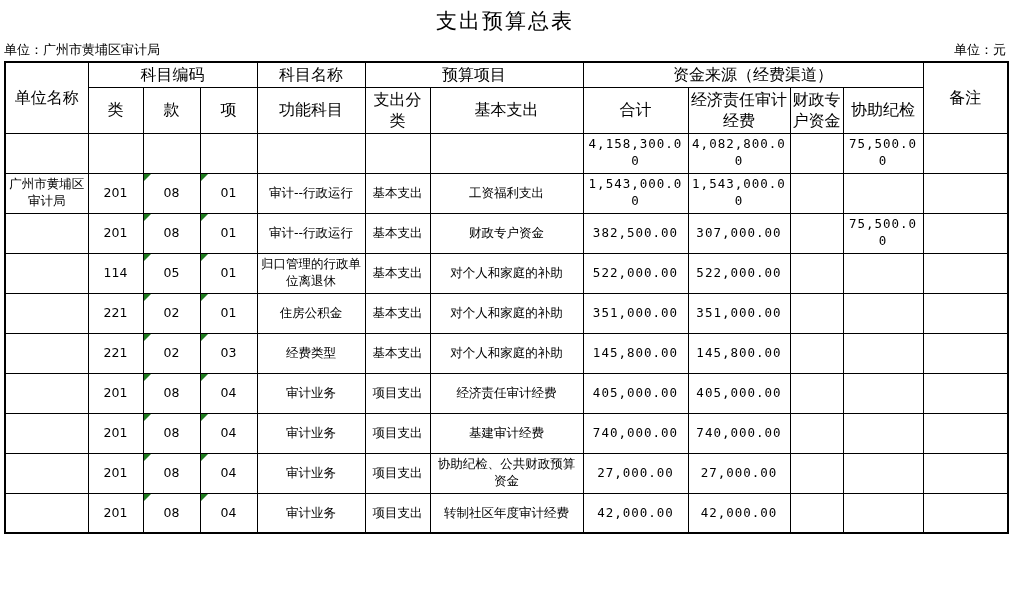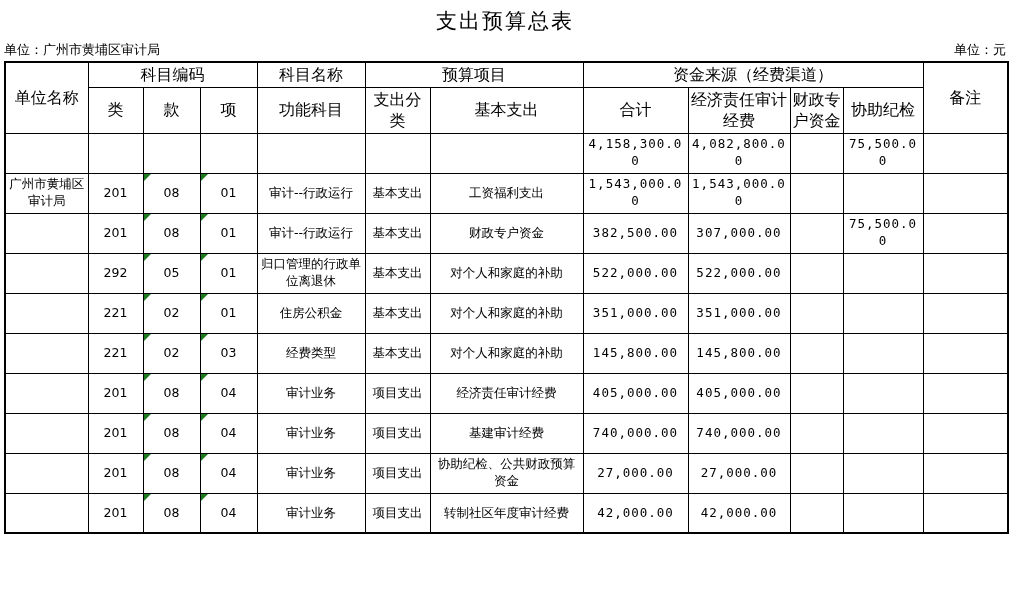--- a/index.html
+++ b/index.html
@@ -157,21 +157,21 @@
           <td>基本支出</td>
           <td>财政专户资金</td>
           <td class="num">382,500.00</td>
           <td class="num">307,000.00</td>
           <td class="num"></td>
           <td class="num">75,500.00</td>
           <td></td>
         </tr>
         <tr>
           <td></td>
-          <td>292</td>
+          <td>114</td>
           <td>05<span class="triangle" style="border-top-color: rgb(30, 122, 30);"></span></td>
           <td>01<span class="triangle" style="border-top-color: rgb(30, 122, 30);"></span></td>
           <td>归口管理的行政单位离退休</td>
           <td>基本支出</td>
           <td>对个人和家庭的补助</td>
           <td class="num">522,000.00</td>
           <td class="num">522,000.00</td>
           <td class="num"></td>
           <td class="num"></td>
           <td></td>

